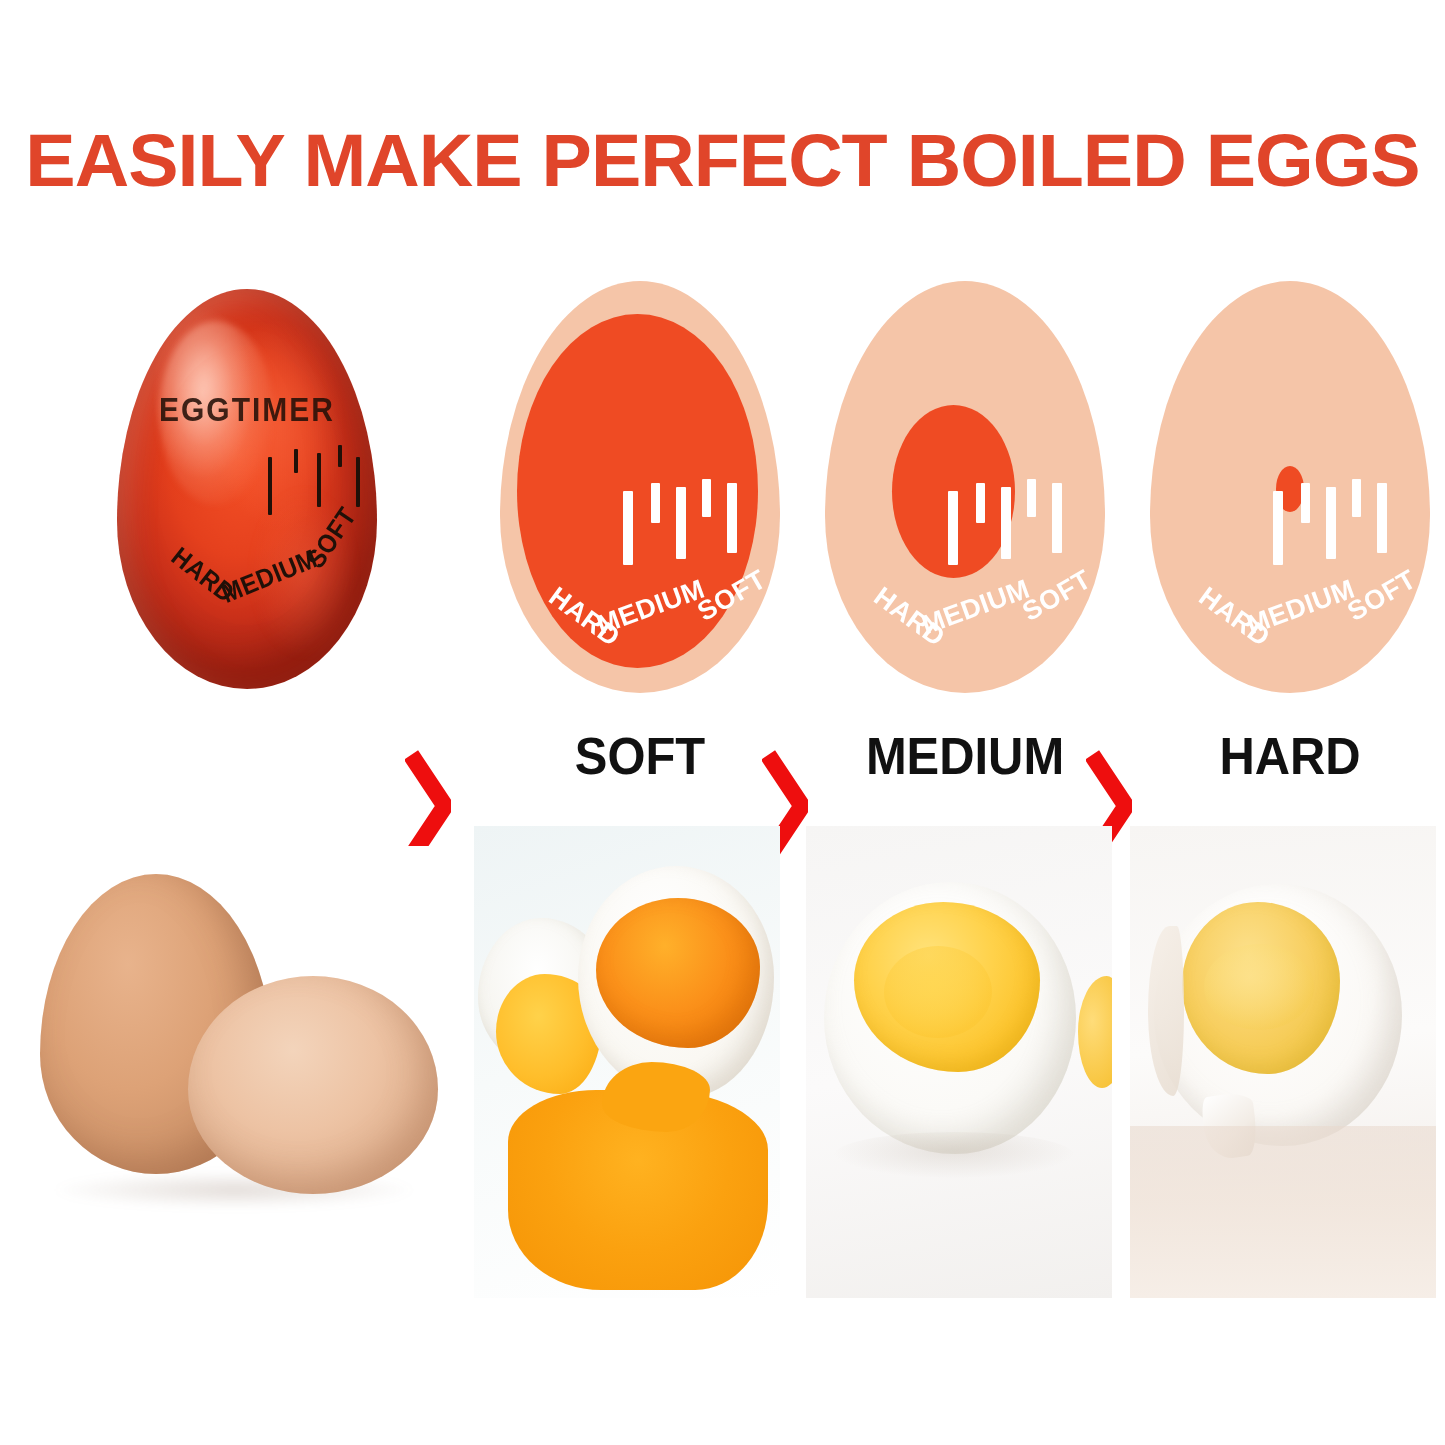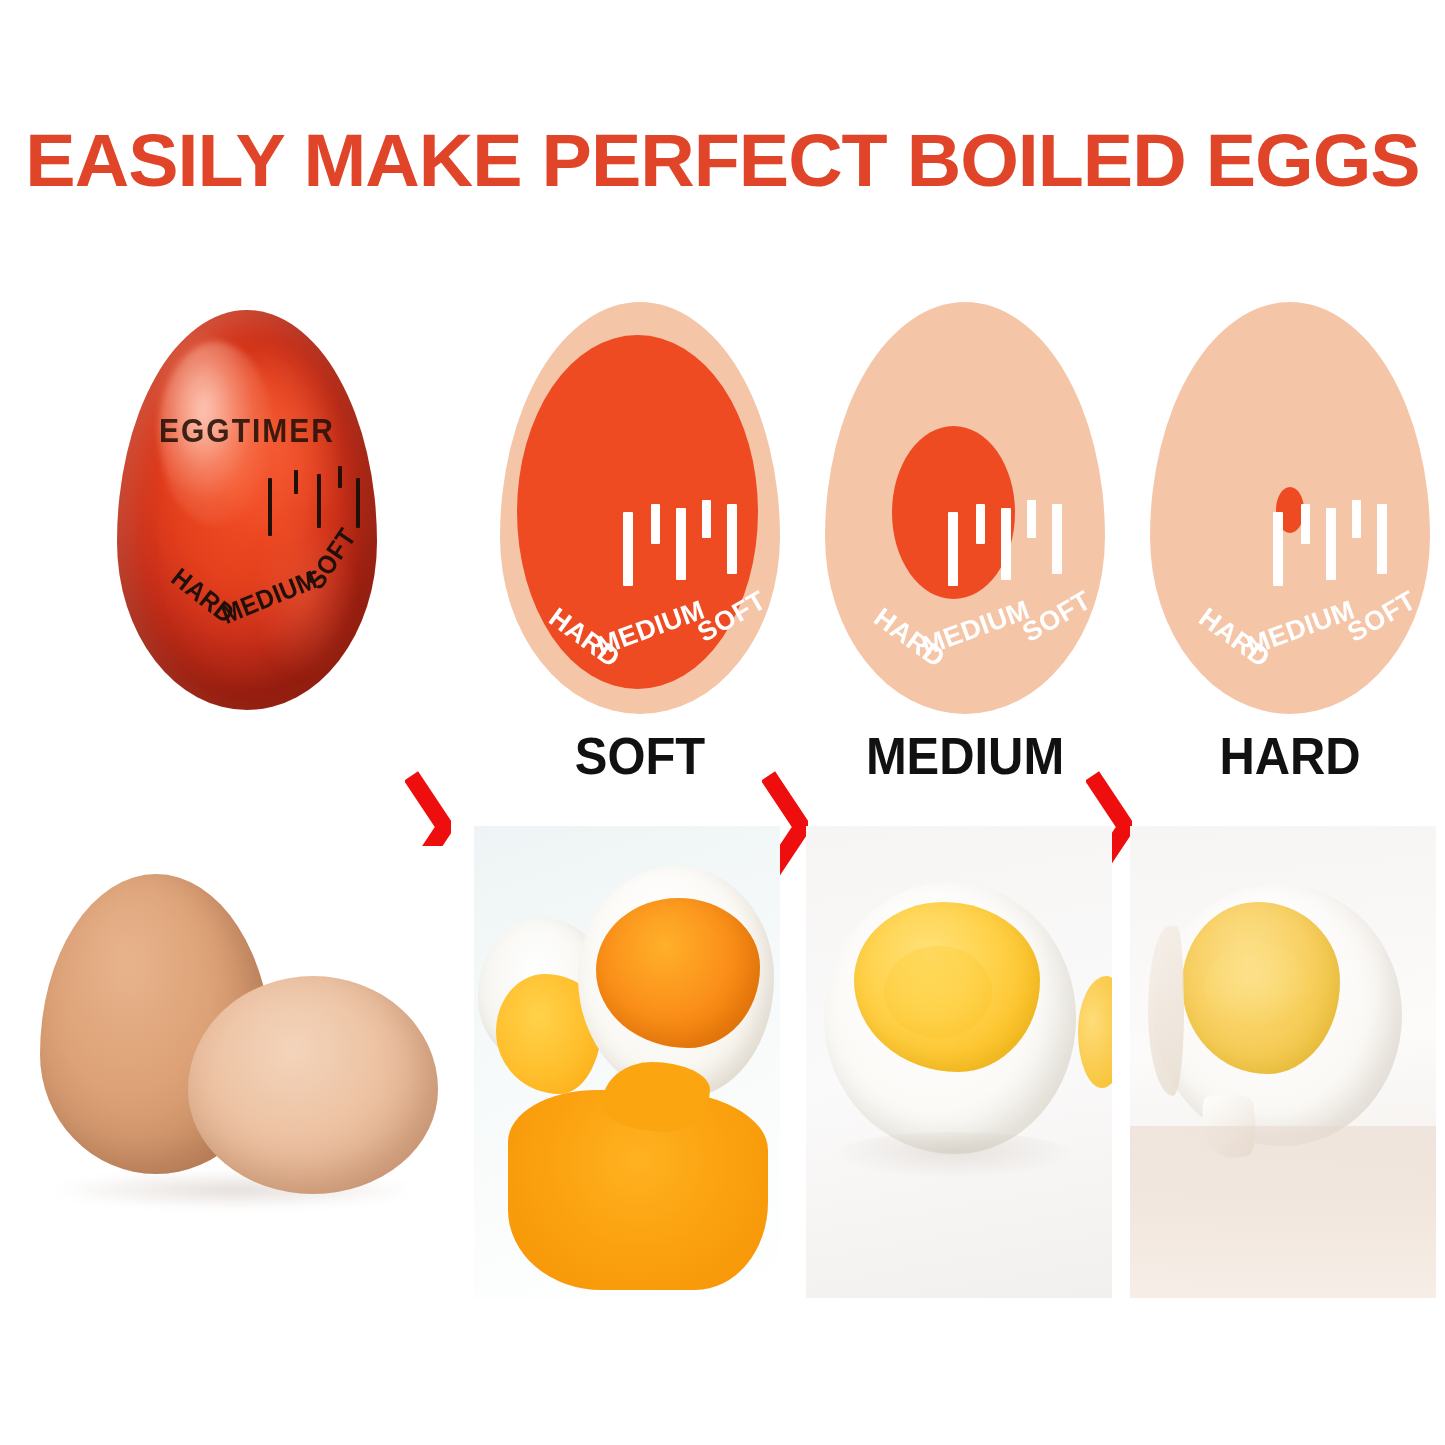--- a/index.html
+++ b/index.html
@@ -19,21 +19,21 @@
     font-size:74px;
     font-weight:bold;
     letter-spacing:-1px;
     color:#E0452A;
     transform:scaleX(1.02);
     white-space:nowrap;
     font-family:"Liberation Sans","DejaVu Sans",sans-serif;
   }
 
   
-  .stage-row{position:absolute;left:0;top:298px;width:1237px;height:440px;}
+  .stage-row{position:absolute;left:0;top:277px;width:1237px;height:440px;}
 
   .egg-slot{position:absolute;top:0;width:300px;height:420px;}
   .egg-slot.s0{left:95px;}
   .egg-slot.s1{left:490px;}
   .egg-slot.s2{left:815px;}
   .egg-slot.s3{left:1140px;}
 
   
   .photo-egg{
     position:absolute;left:22px;top:12px;width:260px;height:400px;

